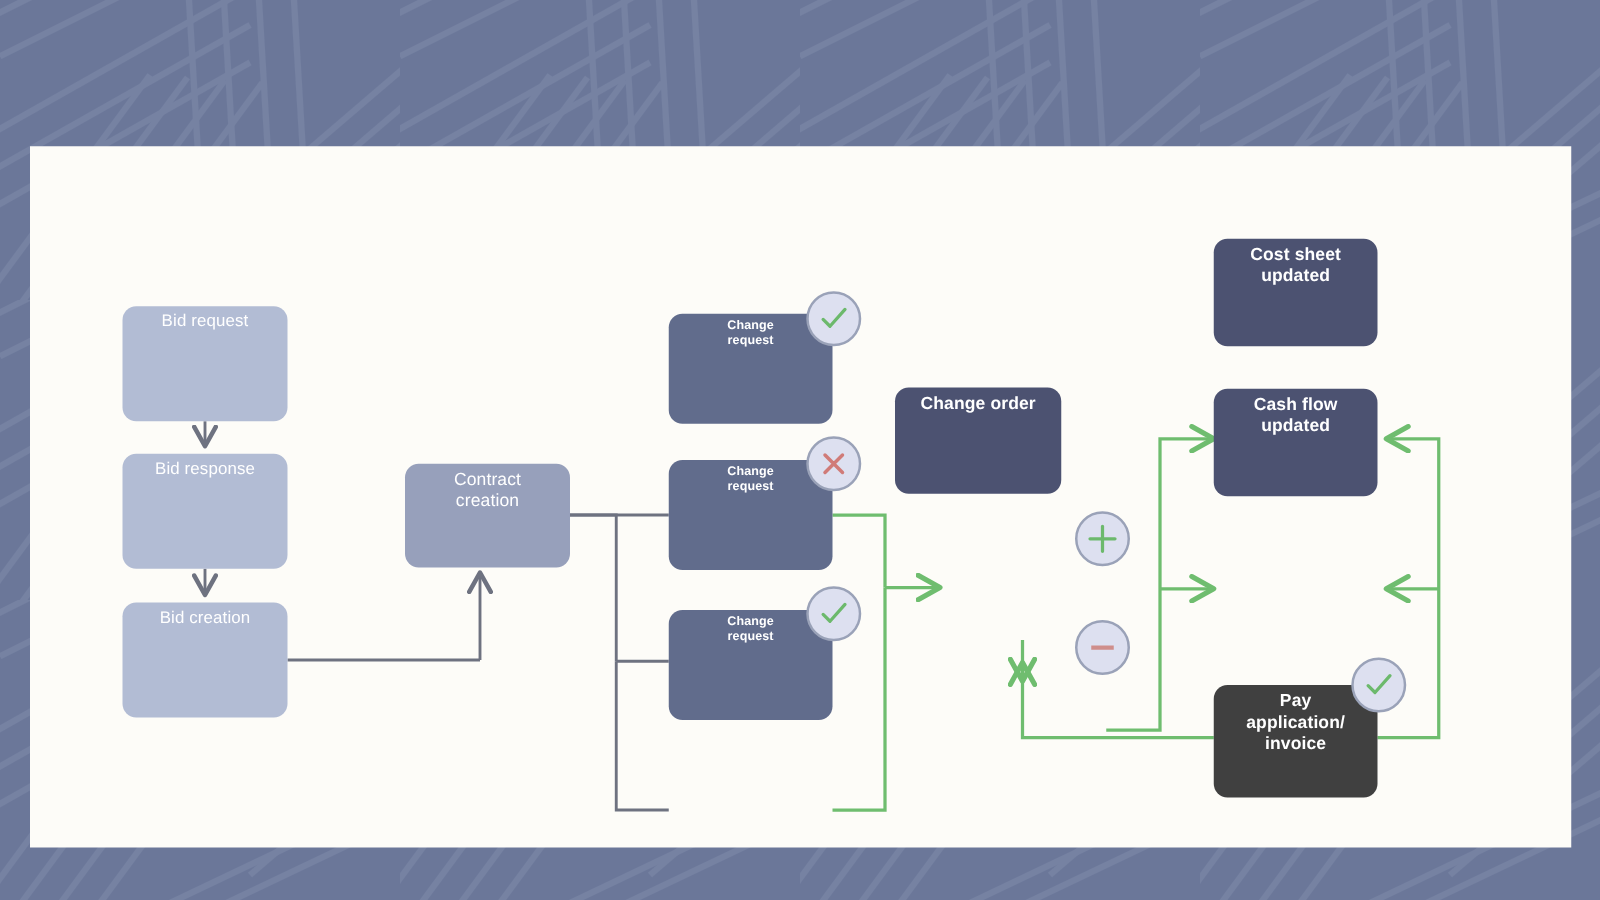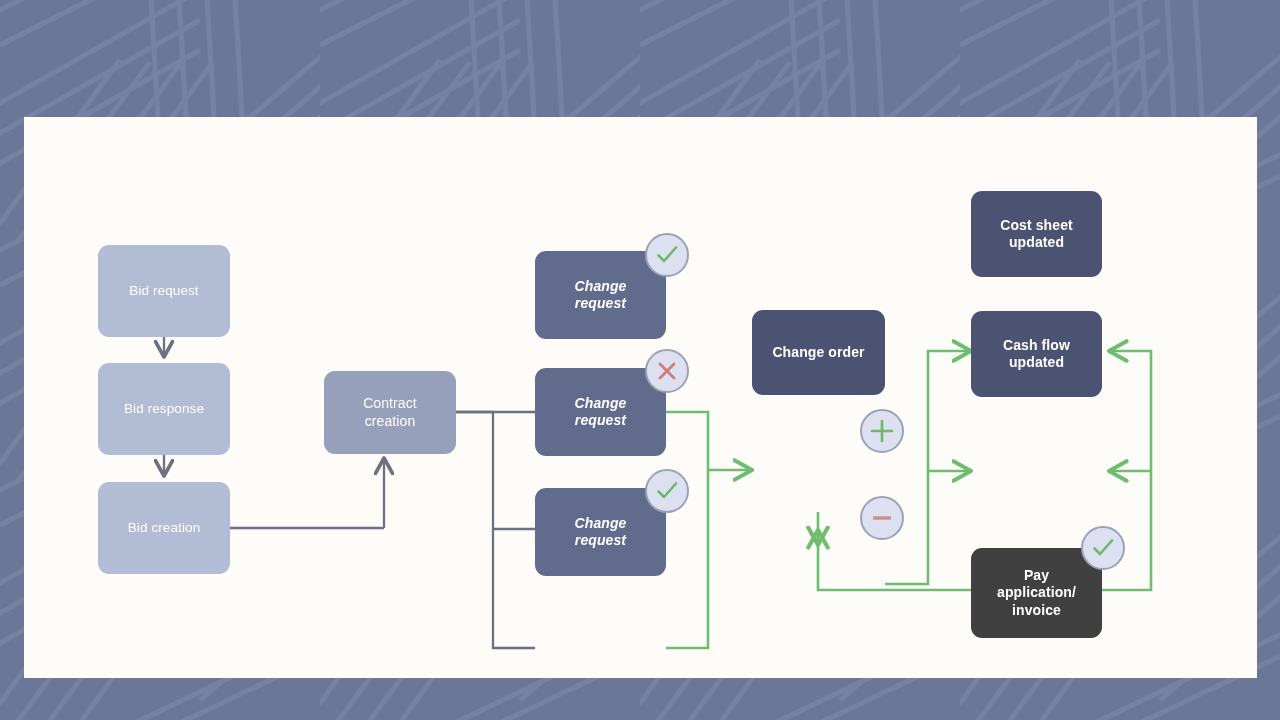--- a/index.html
+++ b/index.html
@@ -36,34 +36,33 @@
     height: 561px;
     background: #fdfcf8;
   }
 
   #wires { position: absolute; inset: 0; width: 1233px; height: 561px; }
 
   .node {
     position: absolute;
     border-radius: 11px;
     display: flex;
-    align-items: center;
     justify-content: center;
     text-align: center;
     color: #ffffff;
     line-height: 1.22;
     box-sizing: border-box;
     padding: 4px 2px;
     letter-spacing: .1px;
   }
   .node span { display: block; width: 100%; white-space: pre-line; }
 
   .n-light { background: #b2bcd4; font-size: 13.5px; font-weight: 400; }
   .n-mid   { background: #97a0bb; font-size: 14px;   font-weight: 400; margin-left: 8px; }
-  .n-slate { background: #616c8c; font-size: 14px;   font-weight: 600; font-style: italic; }
+  .n-slate { background: #616c8c; font-size: 10px;   font-weight: 600; }
   .n-dark  { background: #4c5271; font-size: 14px;   font-weight: 600; }
   .n-black { background: #404040; font-size: 14px;   font-weight: 600; }
 
   .badge {
     position: absolute;
     width: 44px;
     height: 44px;
     border-radius: 50%;
     background: #dde0f0;
     border: 2px solid #9aa2b8;
@@ -189,21 +188,21 @@
     <div class="node n-slate" style="left:511px; top:251px;  width:131px; height:88px;">
       <span>Change
 request</span>
     </div>
 
     <div class="node n-slate" style="left:511px; top:371px;  width:131px; height:88px;">
       <span>Change
 request</span>
     </div>
 
-    <div class="node n-dark" style="left:728px; top:193px;  width:133px; height:85px;border-radius:11px;">
+    <div class="node n-dark" style="left:692px; top:193px;  width:133px; height:85px;border-radius:11px;">
       <span>Change order</span>
     </div>
 
 
     <div class="node n-dark" style="left:947px; top:74px;   width:131px; height:86px;">
       <span>Cost sheet
 updated</span>
     </div>
 
     <div class="node n-dark" style="left:947px; top:194px;  width:131px; height:86px;">

